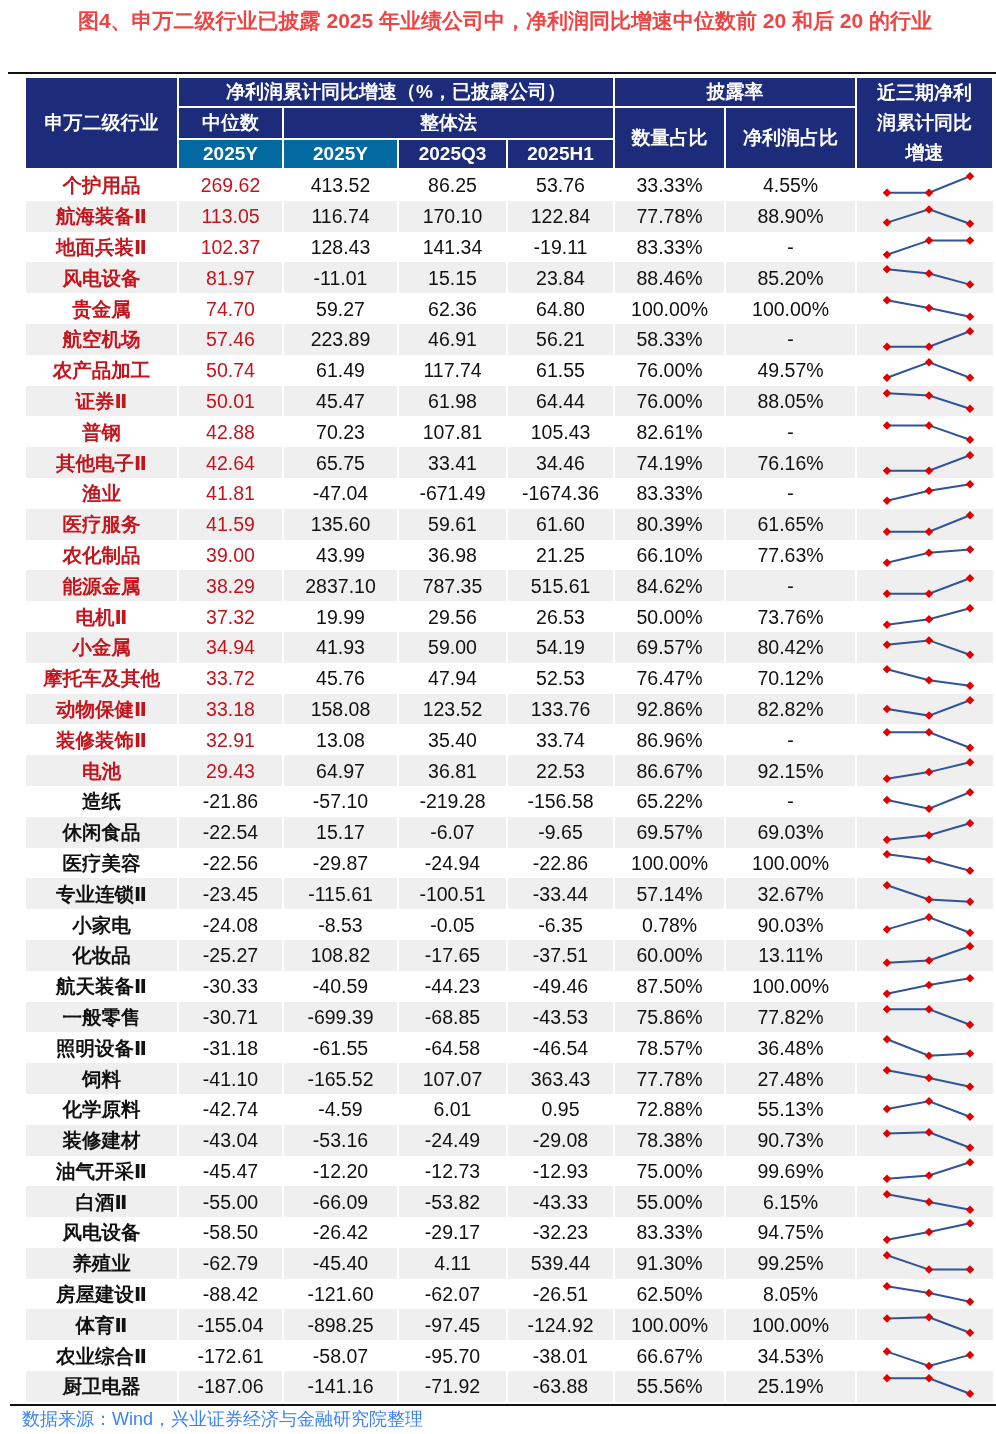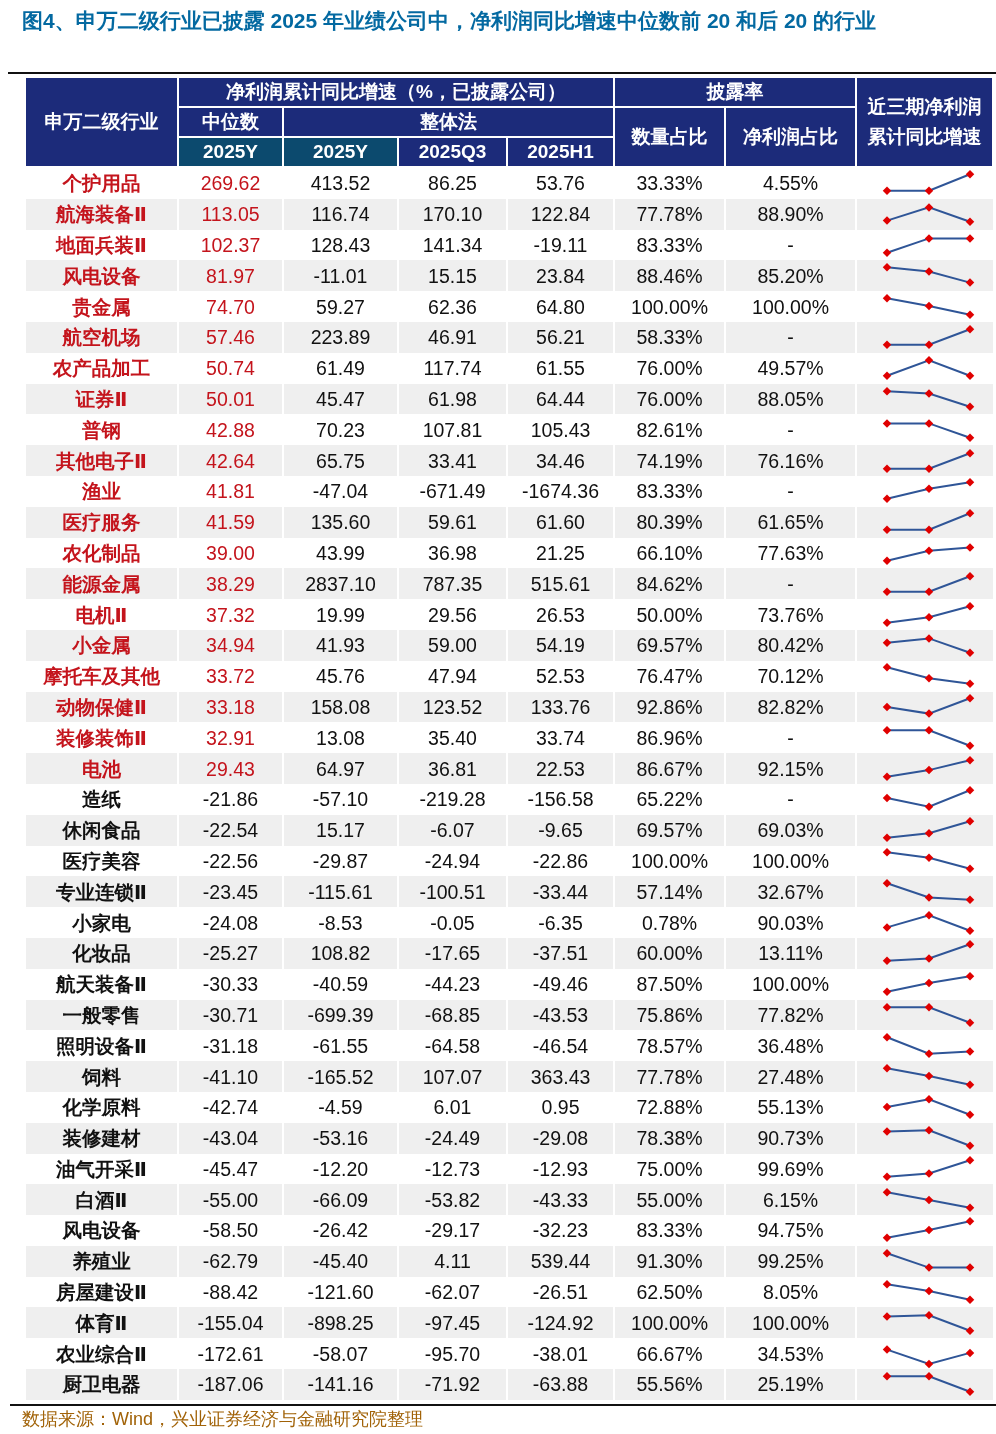--- a/index.html
+++ b/index.html
@@ -1,30 +1,30 @@
 <!DOCTYPE html>
 <html><head>
 <meta charset="utf-8">
 <style>
   html,body{margin:0;padding:0;background:#fff;}
   body{width:996px;height:1434px;position:relative;font-family:"Liberation Sans","DejaVu Sans",sans-serif;overflow:hidden;}
-  .title{position:absolute;left:22px;top:4px;width:966px;font-size:21px;font-weight:bold;line-height:34px;color:#0369a1;}
+  .title{position:absolute;left:22px;top:4px;width:966px;font-size:21px;font-weight:bold;line-height:34px;color:#ef4444;text-align:center;}
   .topline{position:absolute;left:8px;top:72px;width:988px;height:2px;background:#111;}
   table{position:absolute;left:24px;top:76px;border-collapse:collapse;table-layout:fixed;width:968px;}
   th{background:#1c2b7a;color:#fff;font-weight:bold;font-size:19px;border:2px solid #fff;padding:0;text-align:center;line-height:26px;}
-  th.red{background:#0c4a6e;margin-left:32px;}
+  th.red{background:#0369a1;margin-left:32px;}
   td{font-size:19.5px;text-align:center;height:30.8px;padding:0;border-left:2px solid #fff;line-height:30px;color:#111;}
   tbody tr:nth-child(even) td{background:#efefef;}
   td.name{font-weight:bold;margin-top:16px;}
   td.med{font-weight:normal;}
   tr.top td.name, tr.top td.med{color:#c4141c;}
   td.spark{padding:0;}
   td.spark svg{display:block;}
   .bottomline{position:absolute;left:10px;top:1404px;width:986px;height:2px;background:#111;}
-  .source{position:absolute;left:22px;top:1407px;font-size:18px;color:#a16207;}
+  .source{position:absolute;left:22px;top:1407px;font-size:18px;color:#3b82f6;}
 </style>
 </head>
 <body>
 
 <div class="title">图4、申万二级行业已披露 2025 年业绩公司中，净利润同比增速中位数前 20 和后 20 的行业</div>
 <div class="topline"></div>
 
 <table>
   <colgroup>
     <col style="width:153px">
@@ -34,21 +34,21 @@
       <col style="width:107px">
       <col style="width:111px">
       <col style="width:131px">
       <col style="width:137px">
   </colgroup>
   <thead>
     <tr style="height:30px">
       <th rowspan="3">申万二级行业</th>
       <th colspan="4">净利润累计同比增速（%，已披露公司）</th>
       <th colspan="2">披露率</th>
-      <th rowspan="3" style="padding:0 8px;line-height:30px;">近三期净利润累计同比增速</th>
+      <th rowspan="3" style="padding:0 17px;line-height:30px;">近三期净利润累计同比增速</th>
     </tr>
     <tr style="height:30px">
       <th>中位数</th>
       <th colspan="3">整体法</th>
       <th rowspan="2">数量占比</th>
       <th rowspan="2">净利润占比</th>
     </tr>
     <tr style="height:30px">
       <th class="red">2025Y</th>
       <th class="red">2025Y</th>

